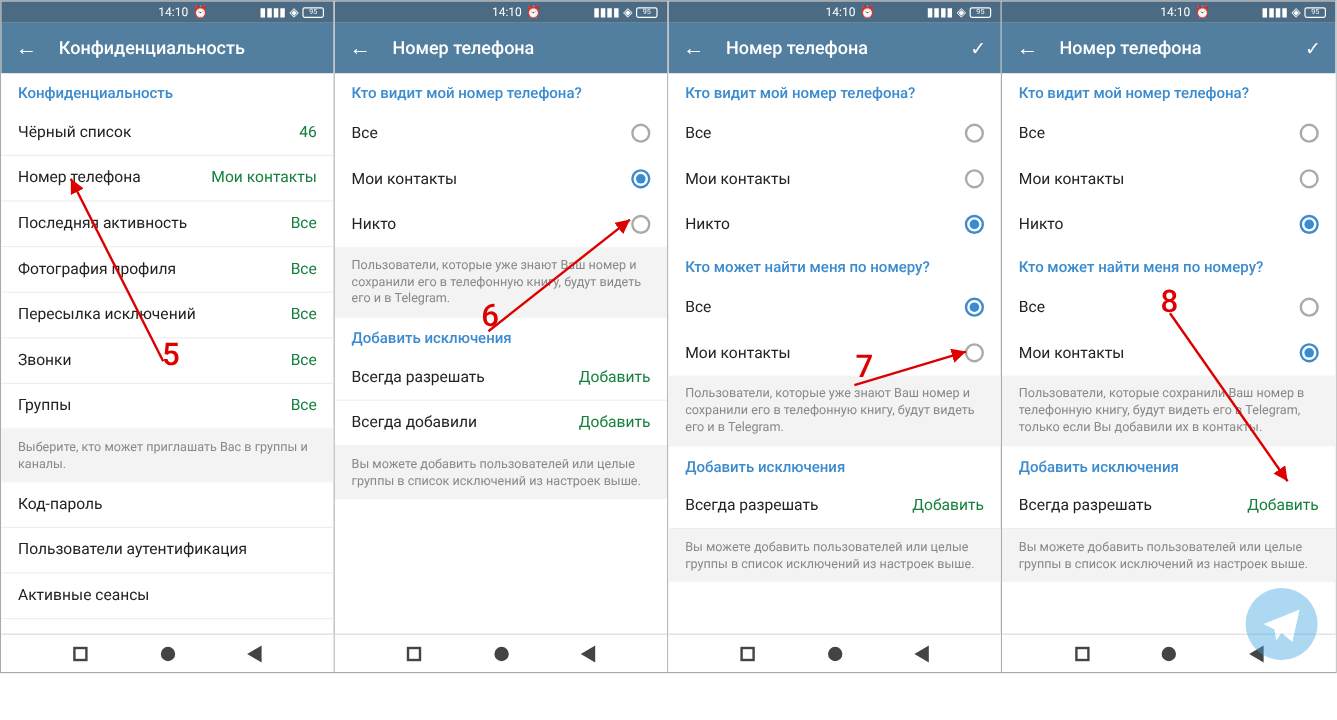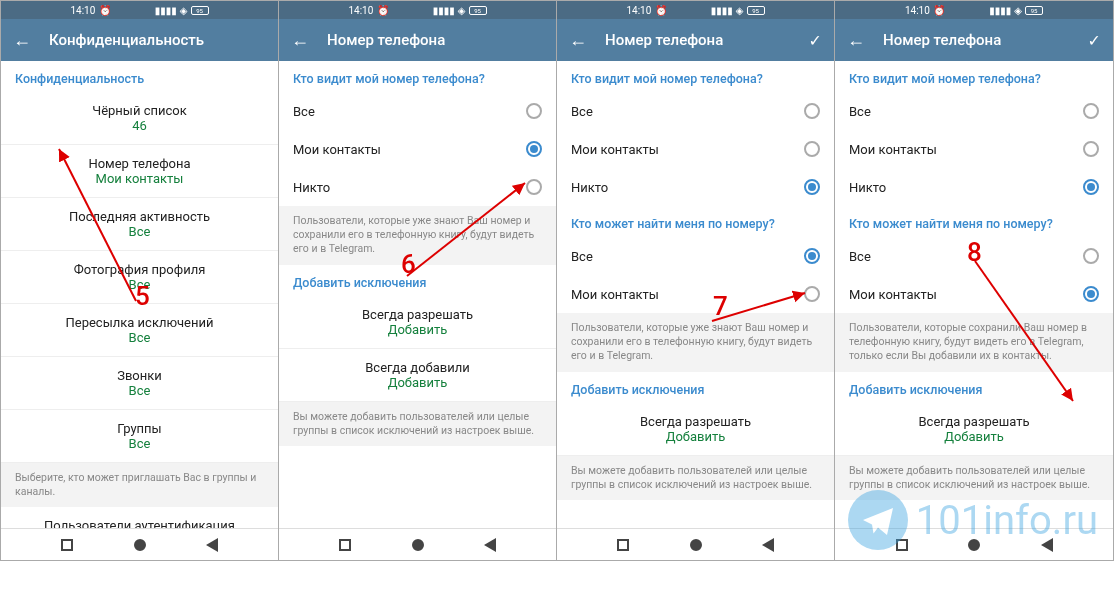--- a/index.html
+++ b/index.html
@@ -28,21 +28,21 @@
     overflow: hidden;
   }
   .phone:last-child { border-right: none; }
 
   .status-bar {
     background: #4b6b84;
     color: #fff;
     height: 18px;
     display: flex;
     align-items: center;
-    justify-content: center;
+    justify-content: flex-end;
     padding: 0 8px;
     font-size: 10px;
     gap: 43px;
   }
   .status-left { display: flex; align-items: center; gap: 4px; }
   .status-right { display: flex; align-items: center; gap: 3px; }
 
   .header {
     background: #527ea0;
     color: #fff;
@@ -65,21 +65,20 @@
   }
   .row {
     display: flex;
     align-items: center;
     justify-content: space-between;
     padding: 11px 14px;
     font-size: 13px;
     color: #222;
     border-bottom: 1px solid #eee;
     cursor: pointer;
-    flex-direction: column;
   }
   .row .value { color: #15803d; font-size: 13px; }
   .row-plain {
     display: flex;
     align-items: center;
     justify-content: space-between;
     padding: 11px 14px;
     font-size: 13px;
     color: #222;
     cursor: pointer;
@@ -212,20 +211,23 @@
     <div class="row">
       <span>Звонки</span>
       <span class="value">Все</span>
     </div>
     <div class="row">
       <span>Группы</span>
       <span class="value">Все</span>
     </div>
     <div class="info">Выберите, кто может приглашать Вас в группы и каналы.</div>
     <div class="row">
+      <span>Код-пароль</span>
+    </div>
+    <div class="row">
       <span>Пользователи аутентификация</span>
     </div>
     <div class="row">
       <span>Активные сеансы</span>
     </div>
 
   </div>
   <div class="nav-bar">
     <span class="sq"></span>
     <span class="circ"></span>
@@ -429,14 +431,13 @@
 </div>
 
 </div>
 
 <div class="watermark">
   <span class="logo">
     <svg width="36" height="36" viewBox="0 0 24 24">
         <path fill="#fff" d="M2 12l20-8-4 18-6-5-3 4-1-6z"></path>
       </svg>
   </span>
-  <span class="text">101info.ru</span>
 </div>
 
 </body></html>

